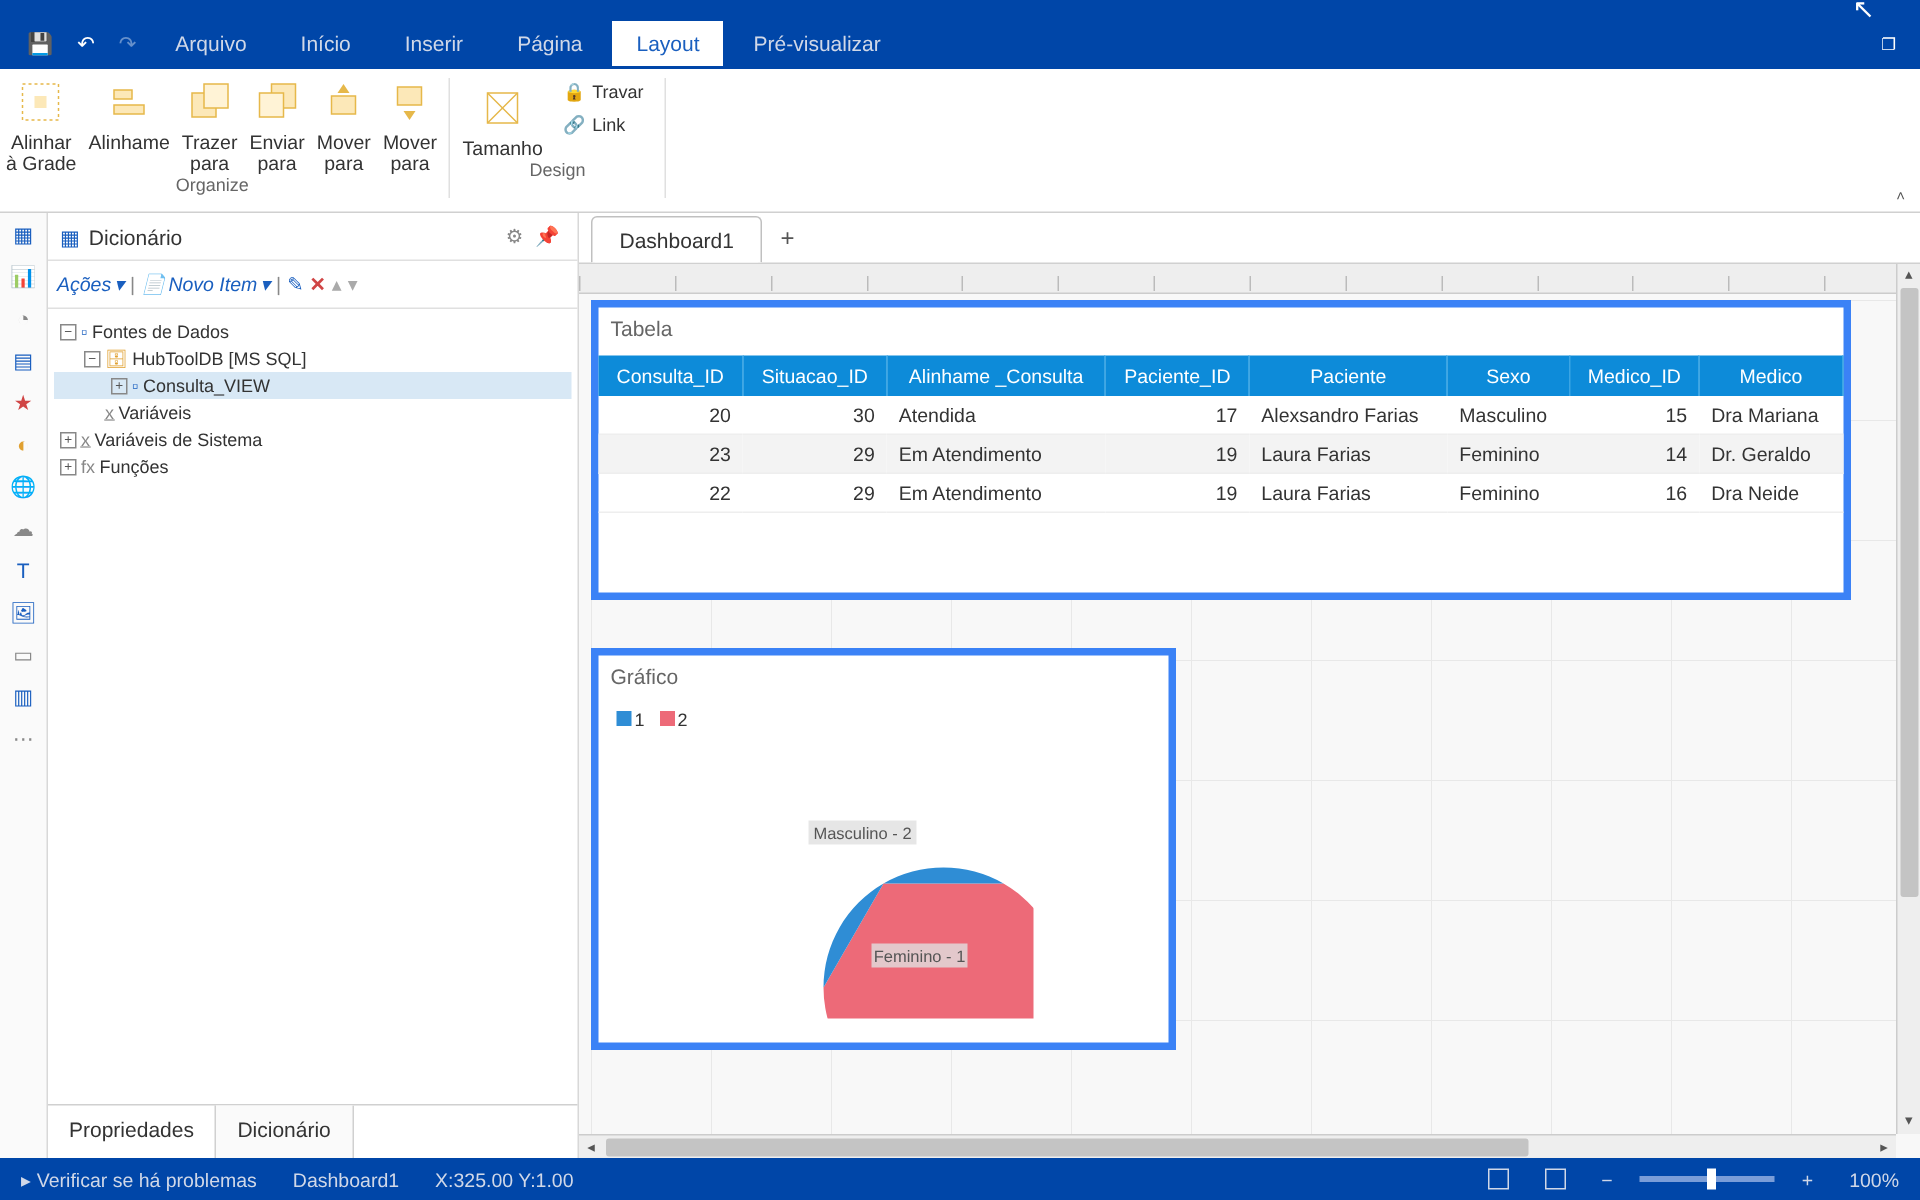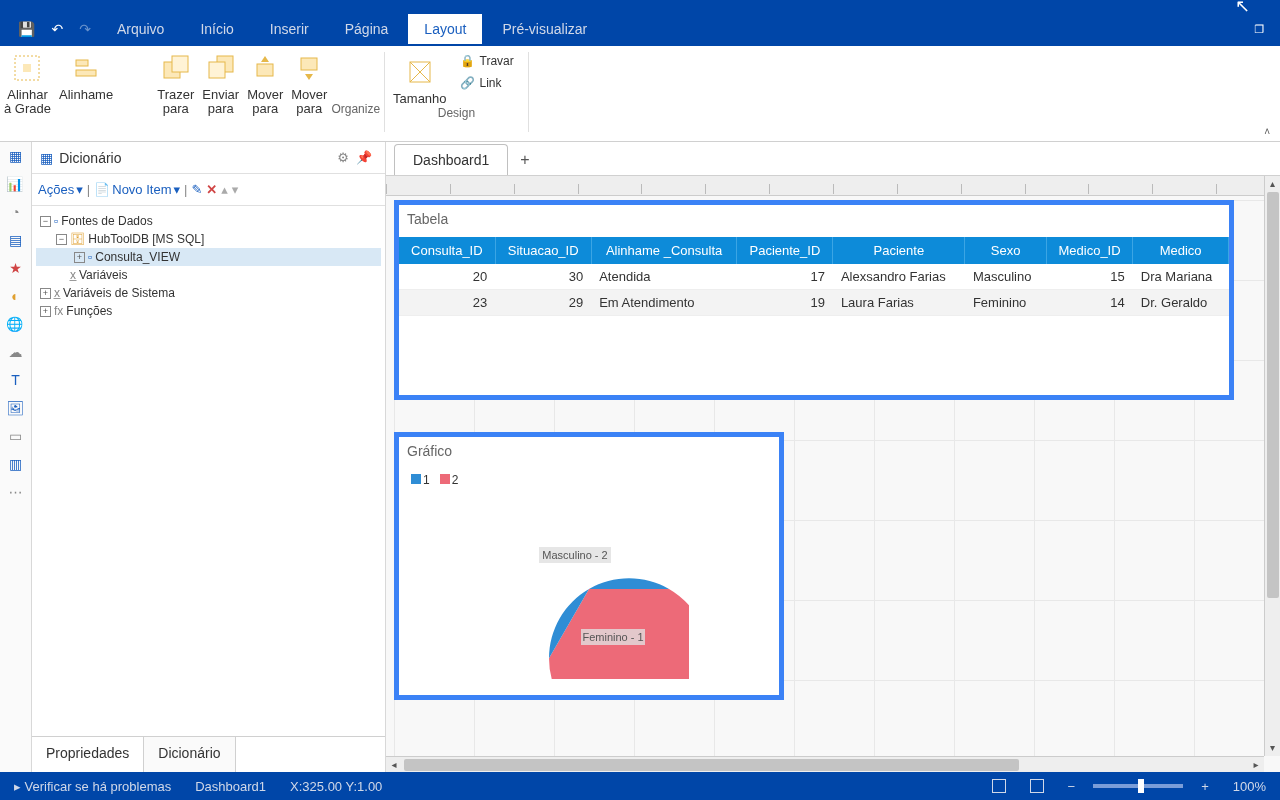--- a/index.html
+++ b/index.html
@@ -27,21 +27,21 @@
 .workspace { display: flex; height: calc(100% - 12px - 34px - 96px - 28px); }
 
 .left-rail { width: 32px; background: #fafafa; border-right: 1px solid #d8d8d8; display: flex; flex-direction: column; align-items: center; padding-top: 4px; gap: 8px; }
 .rail-icon { width: 20px; height: 20px; display: flex; align-items: center; justify-content: center; font-size: 14px; color: #555; }
 
 .left-panel { width: 354px; background: #fff; border-right: 1px solid #d8d8d8; display: flex; flex-direction: column; }
 .panel-header { height: 32px; display: flex; align-items: center; padding: 0 8px; border-bottom: 1px solid #e0e0e0; font-size: 14px; }
 .panel-header .title { flex: 1; }
 .panel-header .ph-icon { color: #888; padding: 0 4px; font-size: 13px; }
 .panel-toolbar { height: 32px; display: flex; align-items: center; padding: 0 6px; border-bottom: 1px solid #e0e0e0; gap: 4px; font-size: 13px; }
-.panel-toolbar .tb-item { color: #1a5fbf; display: flex; align-items: center; gap: 2px; }
+.panel-toolbar .tb-item { color: #1a5fbf; display: flex; align-items: center; gap: 2px; font-style: italic; }
 .panel-toolbar .tb-sep { color: #888; }
 .tree { flex: 1; padding: 6px 4px; font-size: 12px; overflow: auto; }
 .tree-node { display: flex; align-items: center; padding: 2px 0 2px 4px; gap: 3px; white-space: nowrap; }
 .tree-toggle { width: 11px; height: 11px; border: 1px solid #888; display: inline-flex; align-items: center; justify-content: center; font-size: 9px; line-height: 1; color: #555; }
 .tree-node.selected { background: #d8e8f5; }
 .indent-1 { padding-left: 20px; }
 .indent-2 { padding-left: 38px; }
 
 .panel-tabs { height: 36px; display: flex; border-top: 1px solid #d0d0d0; }
 .panel-tab { padding: 8px 14px; font-size: 14px; border-right: 1px solid #d0d0d0; }
@@ -117,21 +117,21 @@
     <div class="label" style="white-space:pre-line">Alinhar
 à Grade</div>
   </div>
   <div class="ribbon-group">
     <svg class="ribbon-icon" viewBox="0 0 32 32">
         <rect x="6" y="8" width="12" height="6" fill="#fce8b8" stroke="#e6b84a"></rect>
         <rect x="6" y="18" width="20" height="6" fill="#fce8b8" stroke="#e6b84a"></rect>
       </svg>
     <div class="label">Alinhame</div>
   </div>
-  <div style="display:flex;flex-direction:row;align-items:flex-end;margin-left:36px;">
+  <div style="display:flex;flex-direction:column;align-items:flex-start;">
     <div style="display:flex;">
       <div class="ribbon-group">
         <svg class="ribbon-icon" viewBox="0 0 32 32">
             <rect x="4" y="10" width="16" height="16" fill="#fce8b8" stroke="#e6b84a"></rect>
             <rect x="12" y="4" width="16" height="16" fill="#fff3d6" stroke="#e6b84a"></rect>
           </svg>
         <div class="label" style="white-space:pre-line">Trazer
 para</div>
       </div>
       <div class="ribbon-group">
@@ -321,20 +321,30 @@
                 <tr>
                   <td class="num">23</td>
                   <td class="num">29</td>
                   <td>Em Atendimento</td>
                   <td class="num">19</td>
                   <td>Laura Farias</td>
                   <td>Feminino</td>
                   <td class="num">14</td>
                   <td>Dr. Geraldo</td>
                 </tr>
+                <tr>
+                  <td class="num">22</td>
+                  <td class="num">29</td>
+                  <td>Em Atendimento</td>
+                  <td class="num">19</td>
+                  <td>Laura Farias</td>
+                  <td>Feminino</td>
+                  <td class="num">16</td>
+                  <td>Dra Neide</td>
+                </tr>
               </tbody>
           </table>
         </div>
 
         <div class="widget pie-chart" style="left:0;top:232px;width:390px;height:268px;">
           <div class="widget-title">Gráfico</div>
           <div class="pie-legend">
             <span class="legend-swatch" style="background:#2f8dd5;"></span><span>1</span>
             &nbsp;
             <span class="legend-swatch" style="background:#ed6a78;"></span><span>2</span>

